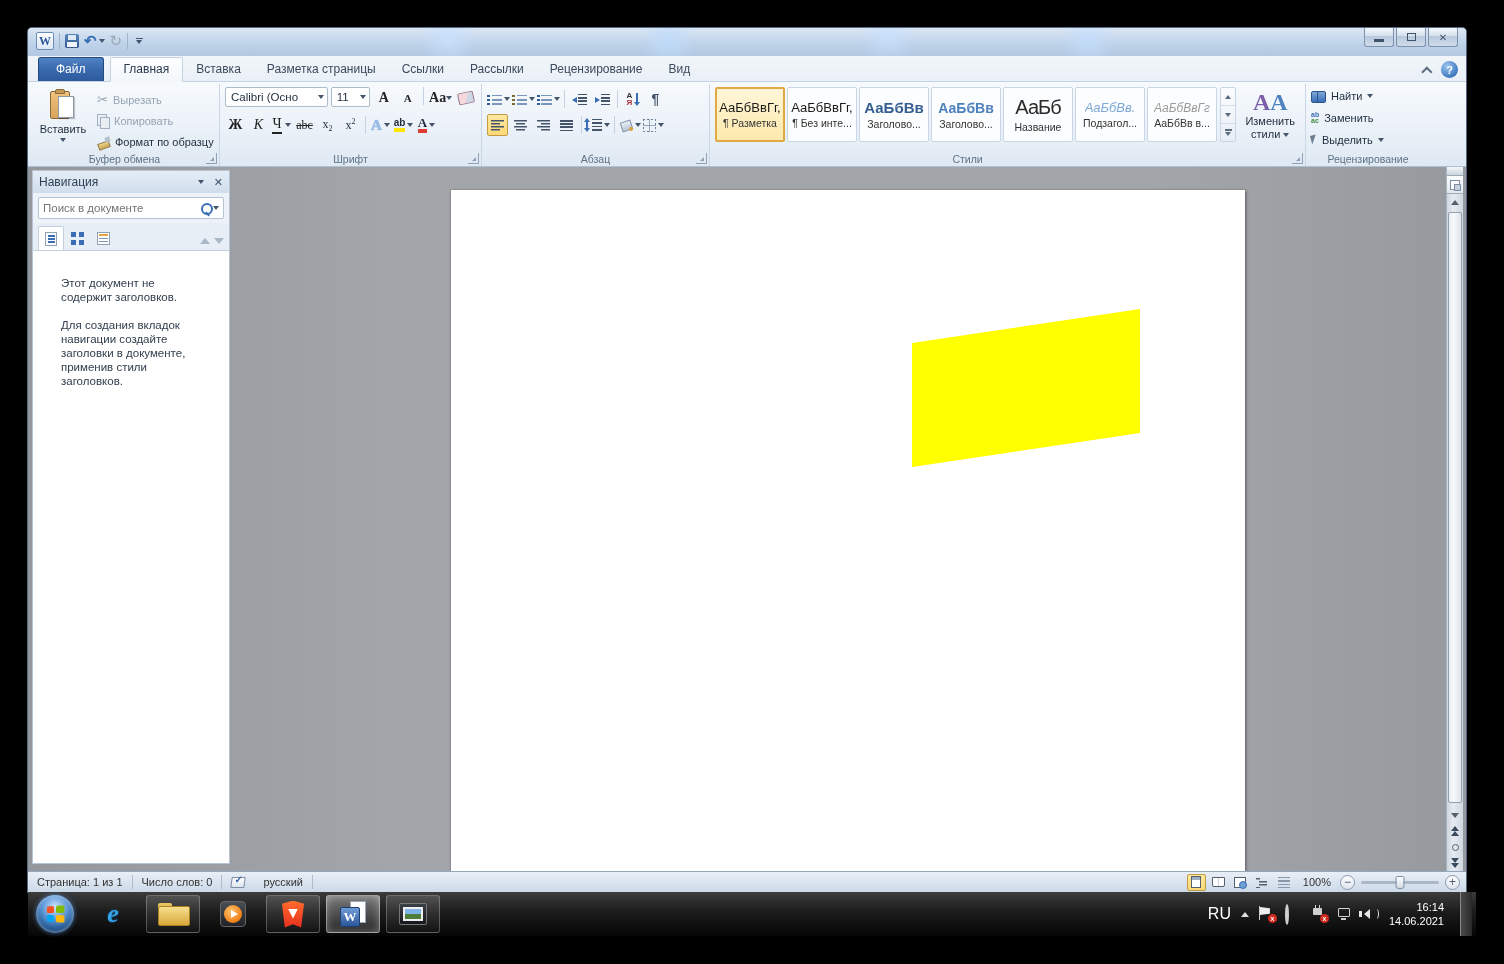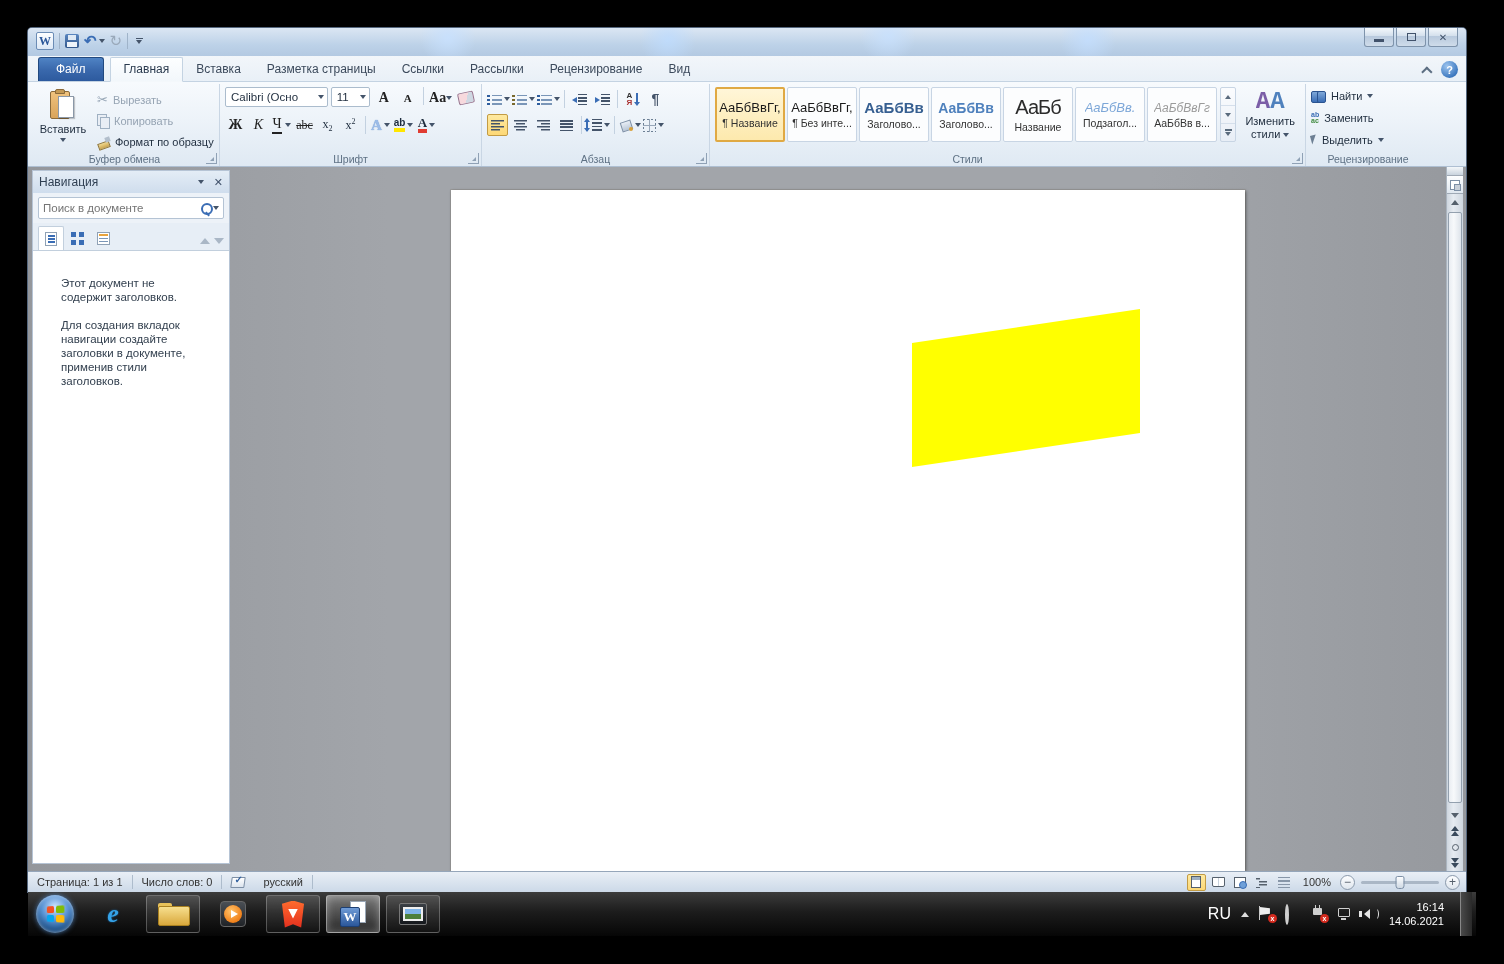--- a/index.html
+++ b/index.html
@@ -175,21 +175,21 @@
                 display:flex; flex-direction:column; align-items:center; justify-content:center; overflow:hidden; }
   .style-item.selected { border:2px solid #e0a943; background:linear-gradient(#fff6d8,#fde9ad); }
   .style-prev { font-size:13px; white-space:nowrap; max-width:66px; overflow:hidden; }
   .style-lab { font-size:10.5px; color:#333; margin-top:2px; white-space:nowrap; max-width:66px; overflow:hidden; }
   .gal-scroll { width:17px; height:55px; margin-left:3px; display:flex; flex-direction:column; border:1px solid #c8d5e4; border-radius:2px; background:linear-gradient(#fbfcfe,#e8eef6); }
   .gal-scroll div { flex:1; display:flex; align-items:center; justify-content:center; border-bottom:1px solid #d5dfeb; }
   .tri-up-s { width:0; height:0; border-left:3.5px solid transparent; border-right:3.5px solid transparent; border-bottom:4px solid #5a6b7d; }
   .tri-dn-s { width:0; height:0; border-left:3.5px solid transparent; border-right:3.5px solid transparent; border-top:4px solid #5a6b7d; }
   .morebar { width:7px; height:1.5px; background:#5a6b7d; margin-bottom:1.5px; }
   .chg-styles { width:62px; margin-left:4px; }
-  .chg-aa { font-size:24px; line-height:26px; font-weight:bold; font-family:Liberation Mono, monospace;
+  .chg-aa { font-size:24px; line-height:26px; font-weight:bold; font-family:Liberation Serif, serif;
             background:linear-gradient(100deg,#7b5ea7 45%,#4f81bd 55%); -webkit-background-clip:text; background-clip:text; color:transparent; }
 
   
   .edit-col { display:flex; flex-direction:column; justify-content:flex-start; gap:1px; padding-top:1px; }
   .binoc { width:15px; height:10px; position:relative; }
   .binoc::before, .binoc::after { content:""; position:absolute; top:0; width:7px; height:10px;
      background:linear-gradient(#7fa8d8,#3a6db5); border:1px solid #2a5390; border-radius:2px; }
   .binoc::before { left:0; } .binoc::after { right:0; }
   .repl { display:flex; flex-direction:column; font-size:7px; line-height:6px; font-weight:bold; }
   .repl .t { color:#3a6db5; } .repl .b { color:#3f8a3f; }
@@ -578,21 +578,21 @@
       </div>
       <div class="group-label">Абзац</div>
       <div class="launcher"></div>
     </div>
 
     <div class="group" style="width:596px">
       <div class="styles-body">
         <div class="style-items">
           <div class="style-item selected">
             <span class="style-prev" style="color:#1a1a1a">АаБбВвГг,</span>
-            <span class="style-lab">¶ Название</span>
+            <span class="style-lab">¶ Разметка</span>
           </div>
           <div class="style-item">
             <span class="style-prev" style="color:#1a1a1a">АаБбВвГг,</span>
             <span class="style-lab">¶ Без инте...</span>
           </div>
           <div class="style-item">
             <span class="style-prev" style="color:#365f91;font-weight:bold;font-size:15px">АаБбВв</span>
             <span class="style-lab">Заголово...</span>
           </div>
           <div class="style-item">

